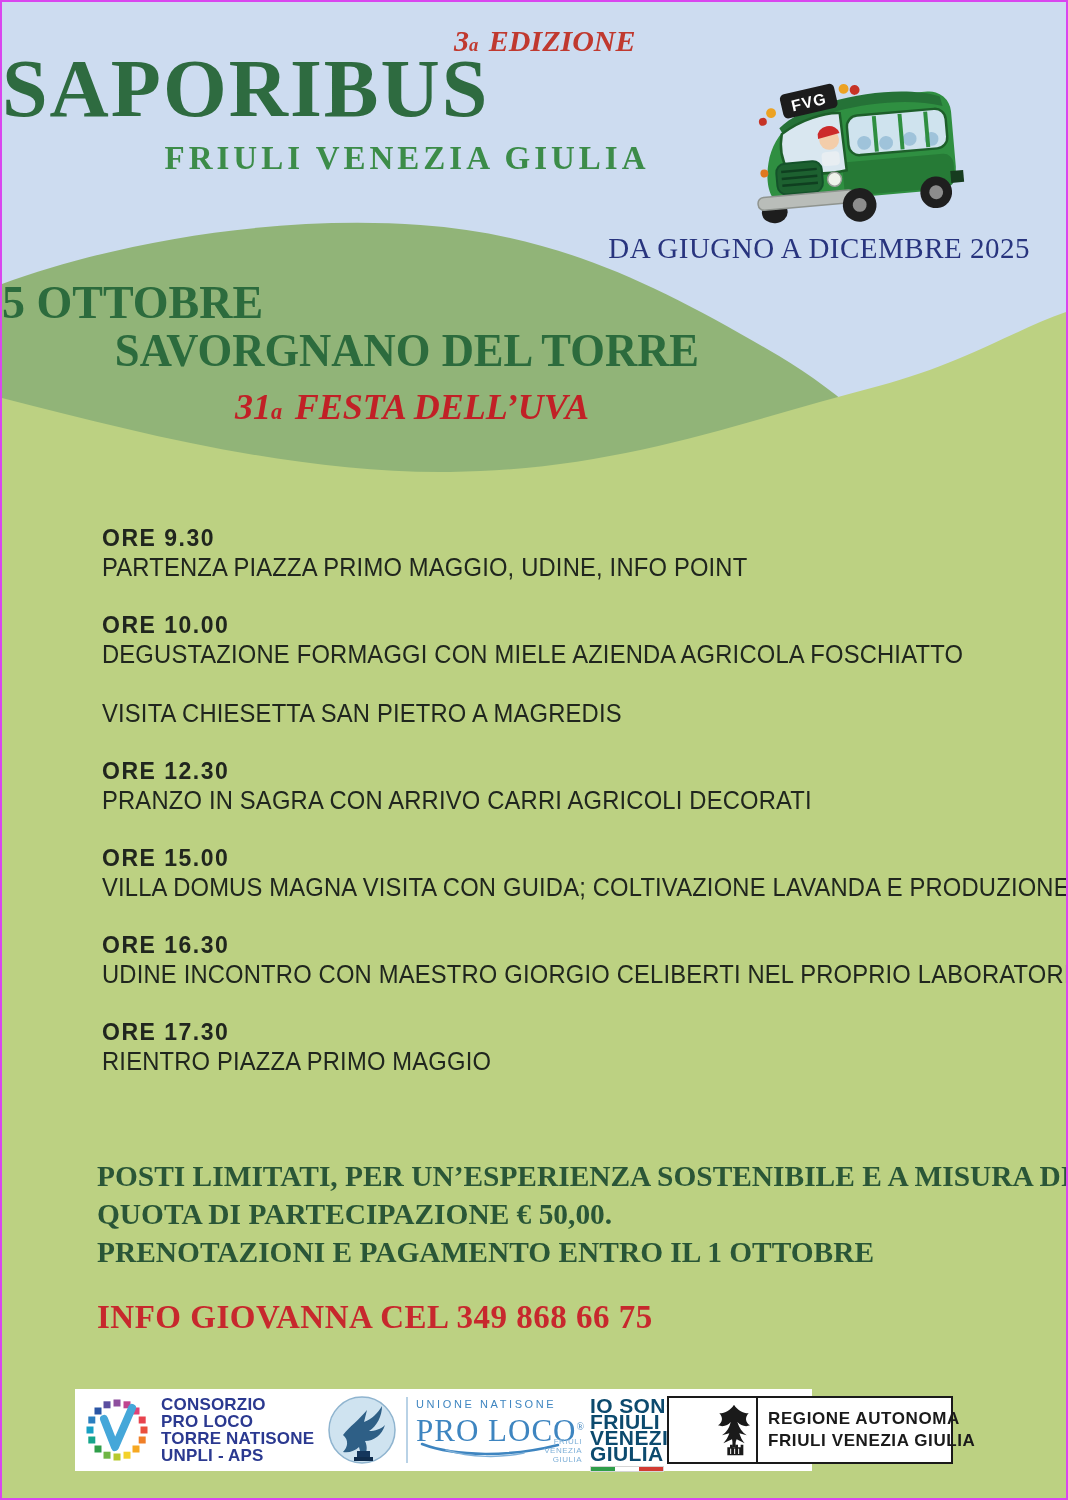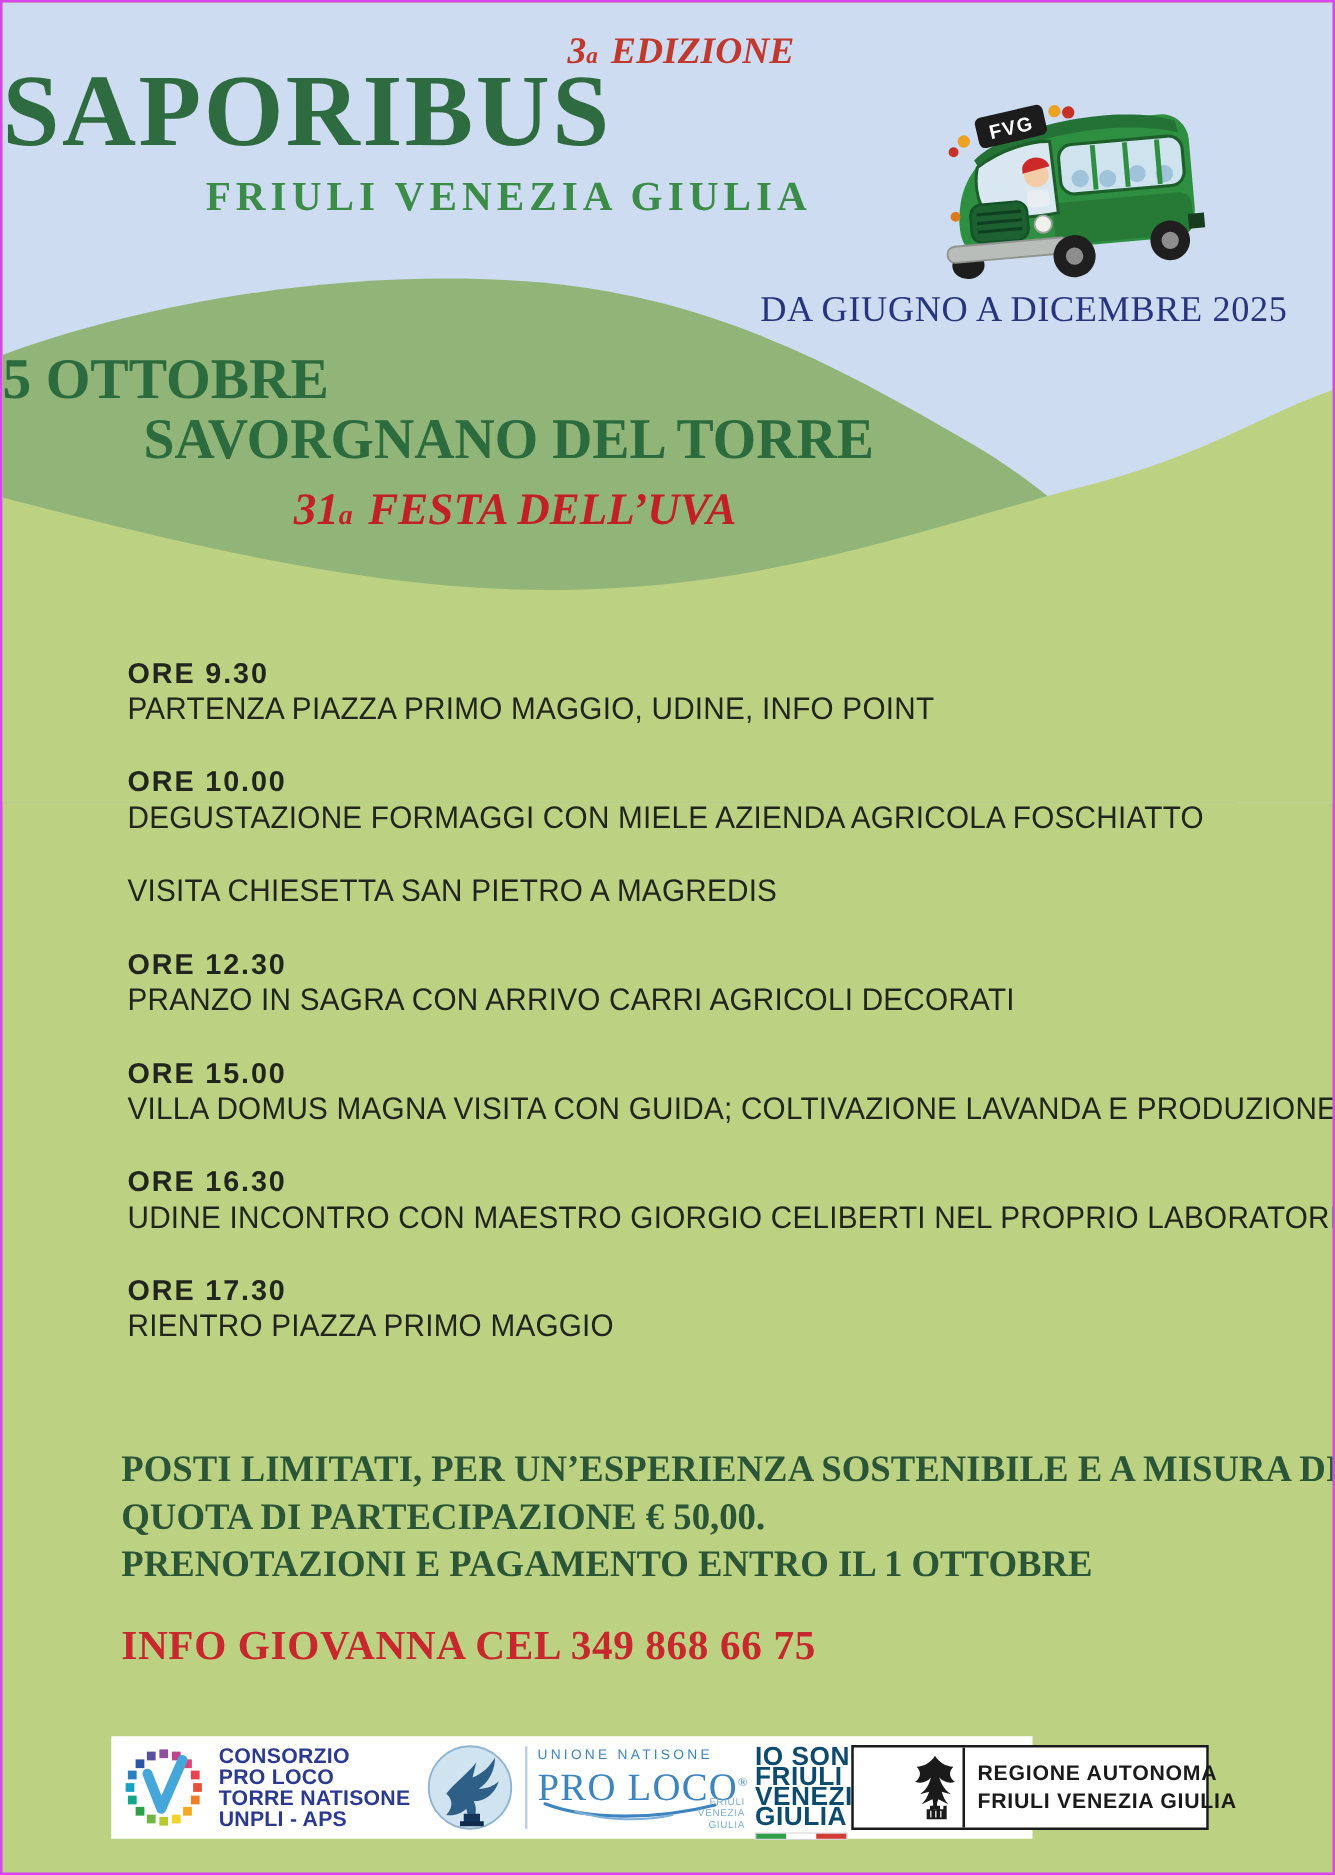--- a/index.html
+++ b/index.html
@@ -72,21 +72,21 @@
   }
   .notes div{transform:scaleX(.98); transform-origin:left; white-space:nowrap;}
   .contact{
     position:absolute; top:1297px; left:95px;
     color:#c7282d; font-weight:700; font-size:33px; letter-spacing:.5px;
     white-space:nowrap;
   }
 
   
   .footerbar{
-    position:absolute; left:87px; top:1387px; width:737px; height:82px;
+    position:absolute; left:73px; top:1387px; width:737px; height:82px;
     background:#ffffff;
   }
   .footerbar *{box-sizing:border-box;}
   .vlogo{position:absolute; left:6px; top:5px; width:72px; height:72px;}
   .consorzio-text{
     position:absolute; left:86px; top:7px;
     font-family:"Liberation Sans", sans-serif; font-weight:700;
     color:#2b3990; font-size:17px; line-height:17px; letter-spacing:.2px;
   }
   .eagle-circle{position:absolute; left:252px; top:6px; width:70px; height:70px;}

